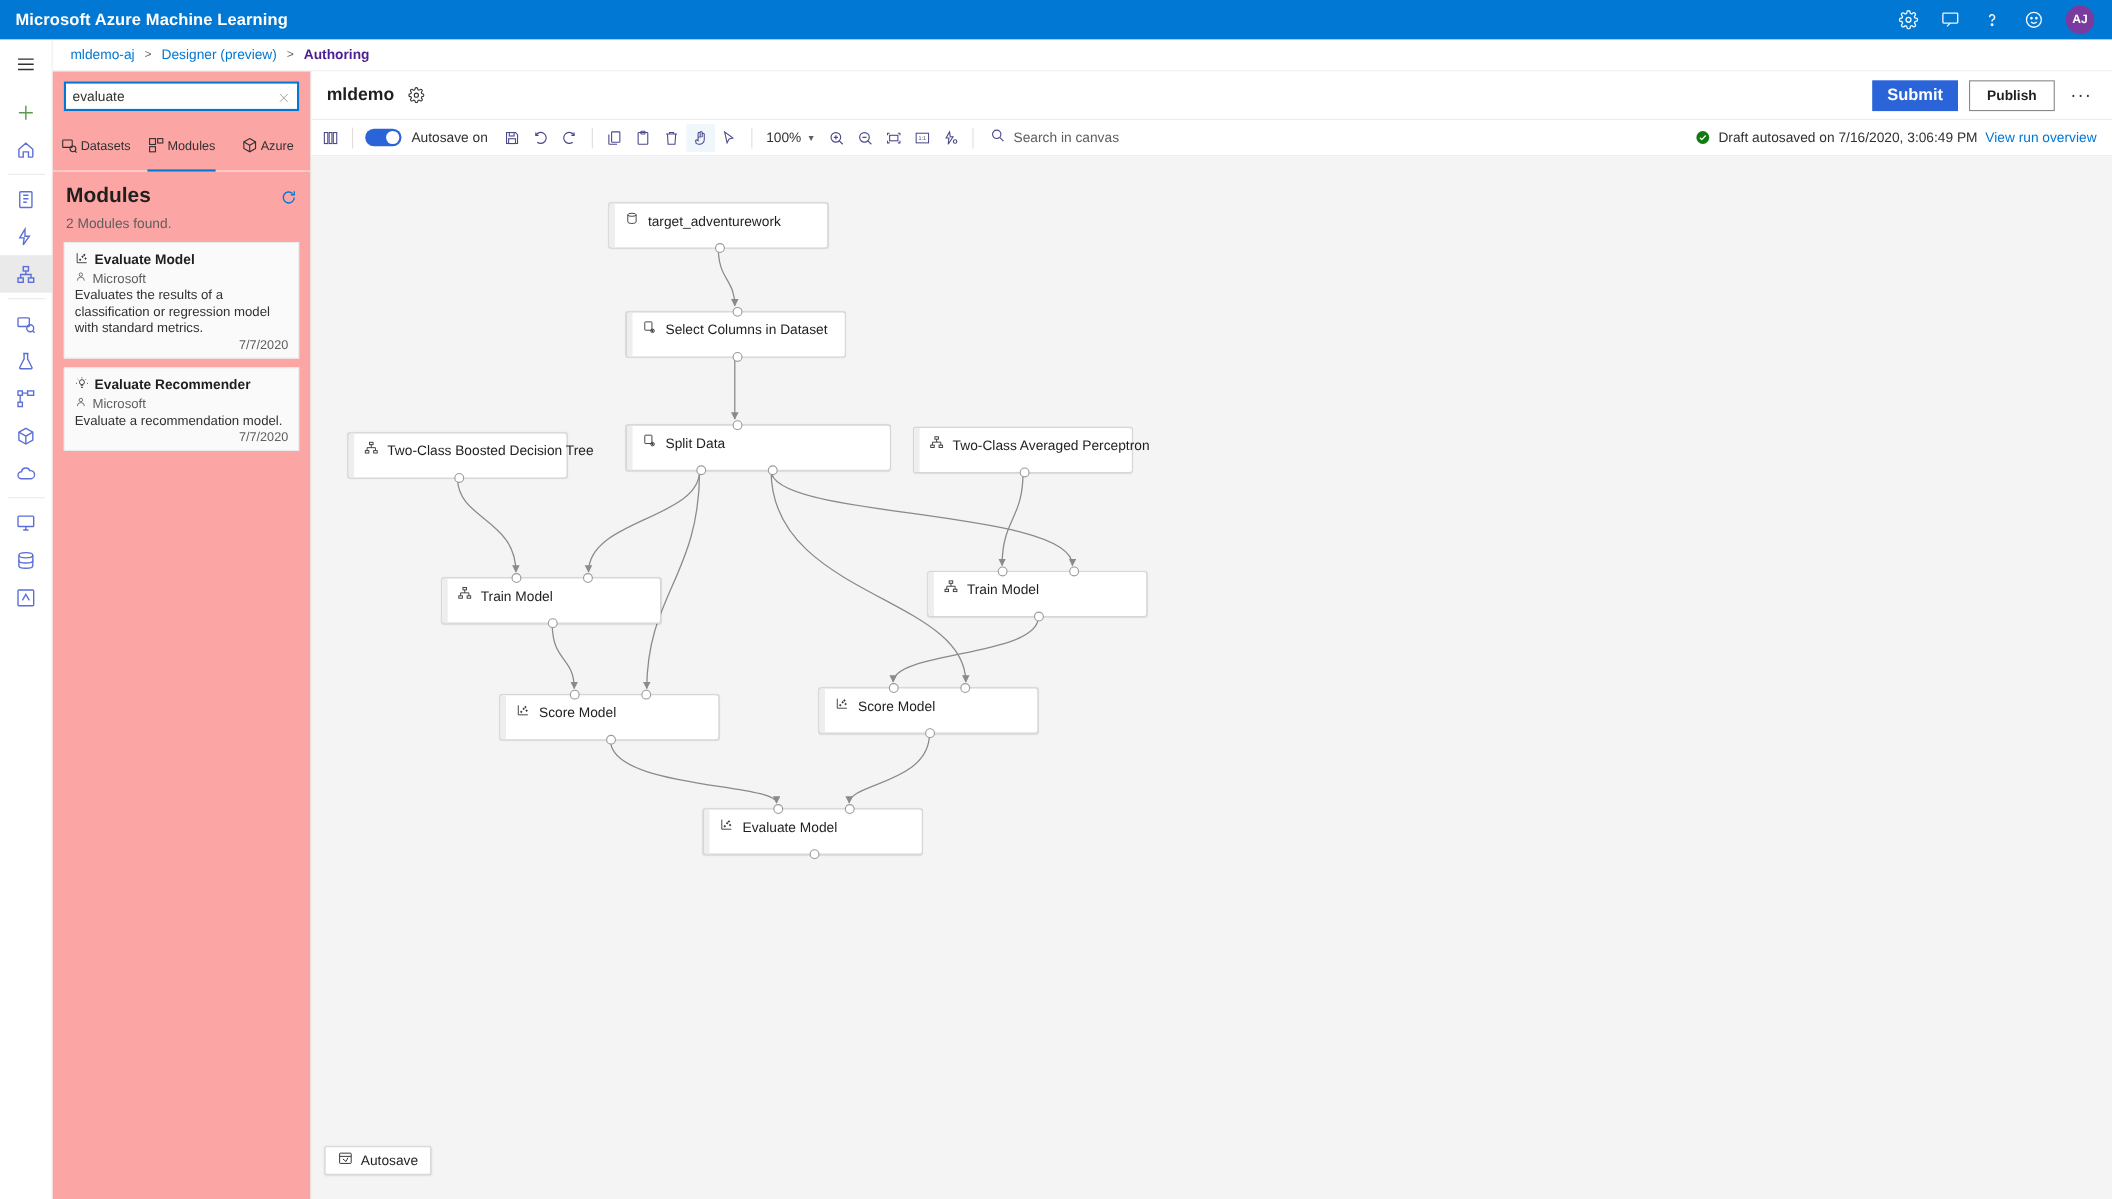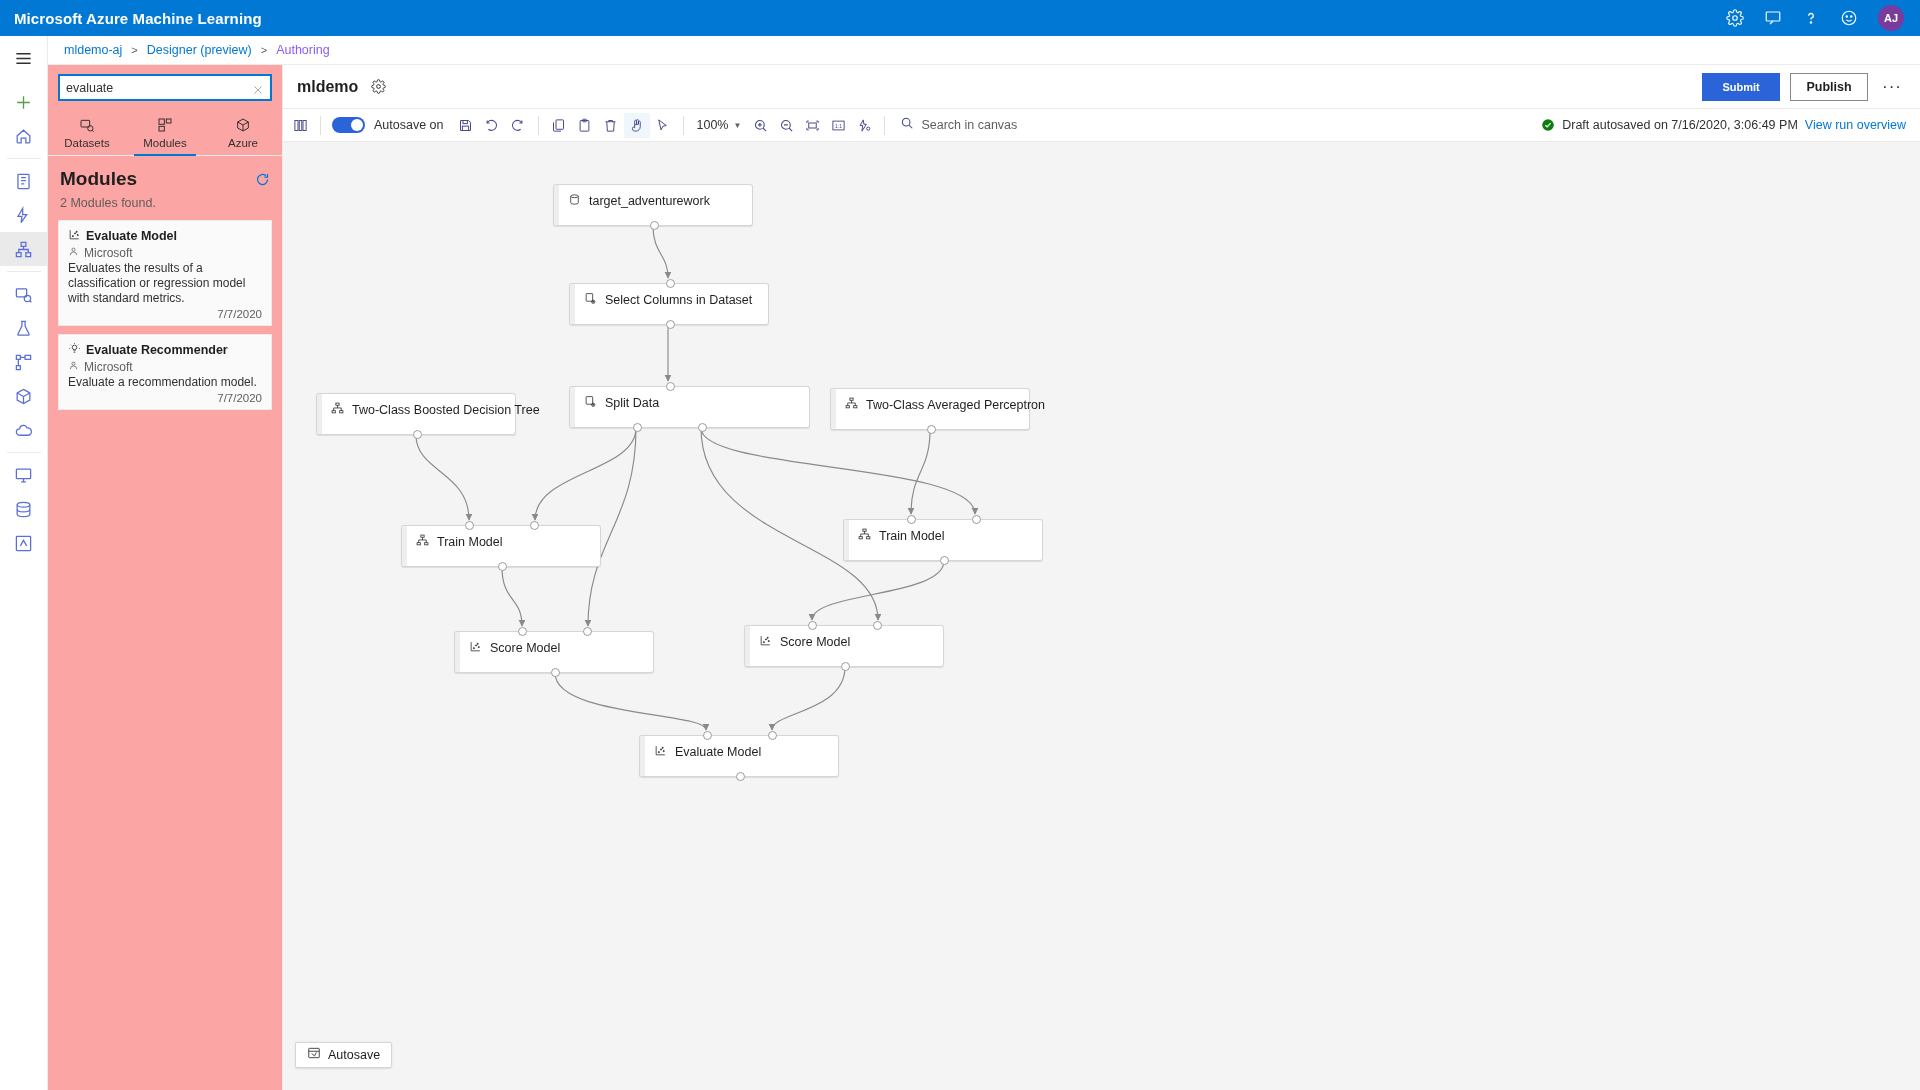--- a/index.html
+++ b/index.html
@@ -50,21 +50,21 @@
   #hamburger { color: #323130; margin-top: 5px; }
 
   
   #breadcrumb {
     position: absolute; left: 48px; top: 36px; width: 1872px; height: 29px;
     border-bottom: 1px solid #edebe9; display: flex; align-items: center;
     padding-left: 16px; font-size: 12.5px; background: #fff;
   }
   .crumb-link { color: #0078d4; cursor: pointer; }
   .crumb-sep { color: #605e5c; margin: 0 9px; font-size: 11px; }
-  .crumb-current { color: #8b5cf6; }
+  .crumb-current { color: #4c1d95; font-weight: bold; }
 
   
   #panel {
     position: absolute; left: 48px; top: 65px; width: 235px; height: 1025px;
     background: #fca5a5; border-right: 1px solid #edebe9;
   }
   #searchwrap { padding: 9px 10px 8px 10px; }
   #searchbox {
     position: relative; height: 27px; border: 2px solid #0078d4;
     display: flex; align-items: center; background: #fff;
@@ -75,21 +75,21 @@
     color: #323130; background: transparent;
   }
   #search-clear {
     margin-left: auto; margin-right: 6px; width: 12px; height: 12px;
     color: #a19f9d; cursor: pointer;
   }
   #tabs {
     display: flex; height: 47px; border-bottom: 1px solid #edebe9;
   }
   .tab {
-    flex: 1; display: flex; flex-direction: column; align-items: center;
+    flex: 1; display: flex; align-items: center;
     justify-content: center; gap: 2px; cursor: pointer; font-size: 11.5px;
     color: #323130; position: relative; padding-top: 2px;
   }
   .tab svg { width: 16px; height: 16px; }
   .tab.selected::after {
     content: ""; position: absolute; left: 8px; right: 8px; bottom: -1px;
     height: 2px; background: #0078d4;
   }
   #panel-head {
     display: flex; align-items: center; padding: 12px 12px 4px 12px;
@@ -127,21 +127,21 @@
   #designer-head {
     position: absolute; left: 283px; top: 65px; width: 1637px; height: 44px;
     background: #fff; border-bottom: 1px solid #edebe9;
     display: flex; align-items: center; padding: 0 14px 0 14px;
   }
   #pipeline-name { font-size: 16px; font-weight: bold; color: #201f1e; }
   #pipeline-gear { margin-left: 13px; width: 15px; height: 15px; color: #323130; cursor: pointer; }
   #head-actions { margin-left: auto; display: flex; align-items: center; gap: 10px; }
   #submit-btn {
     background: #2b64d9; color: #fff; border: 0; height: 28px; min-width: 78px;
-    font-size: 11px; cursor: pointer; font-family: "Liberation Sans", sans-serif;
+    font-size: 15px; cursor: pointer; font-family: "Liberation Sans", sans-serif;
     font-weight: bold;
   }
   #publish-btn {
     background: #fff; color: #201f1e; border: 1px solid #8a8886; height: 28px;
     min-width: 78px; font-size: 12.5px; cursor: pointer; font-weight: bold;
     font-family: "Liberation Sans", sans-serif;
   }
   #more-btn { font-size: 17px; color: #323130; cursor: pointer; padding: 0 4px; letter-spacing: 1px; }
 
   

